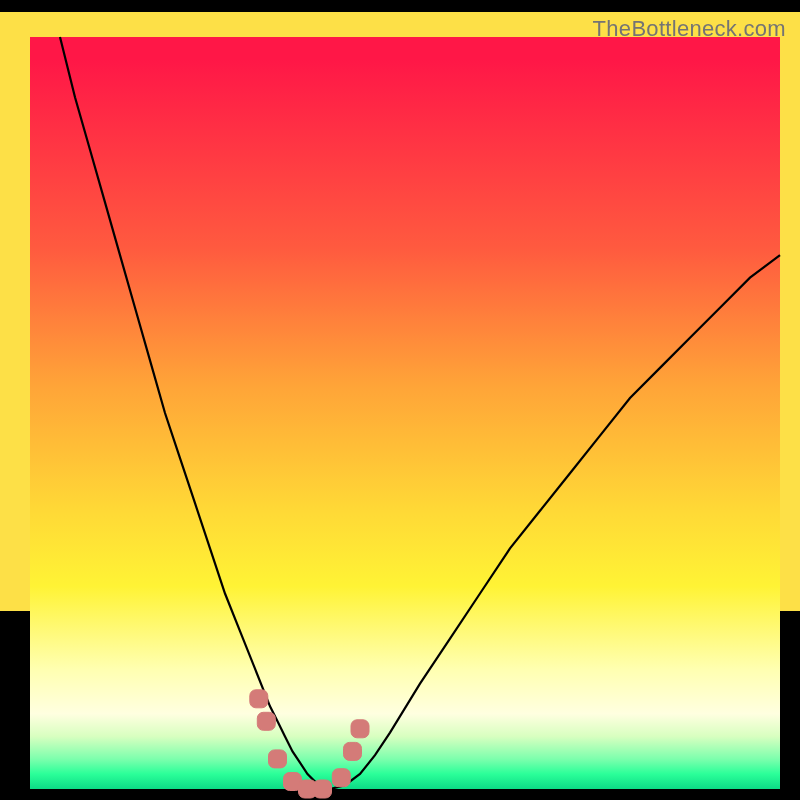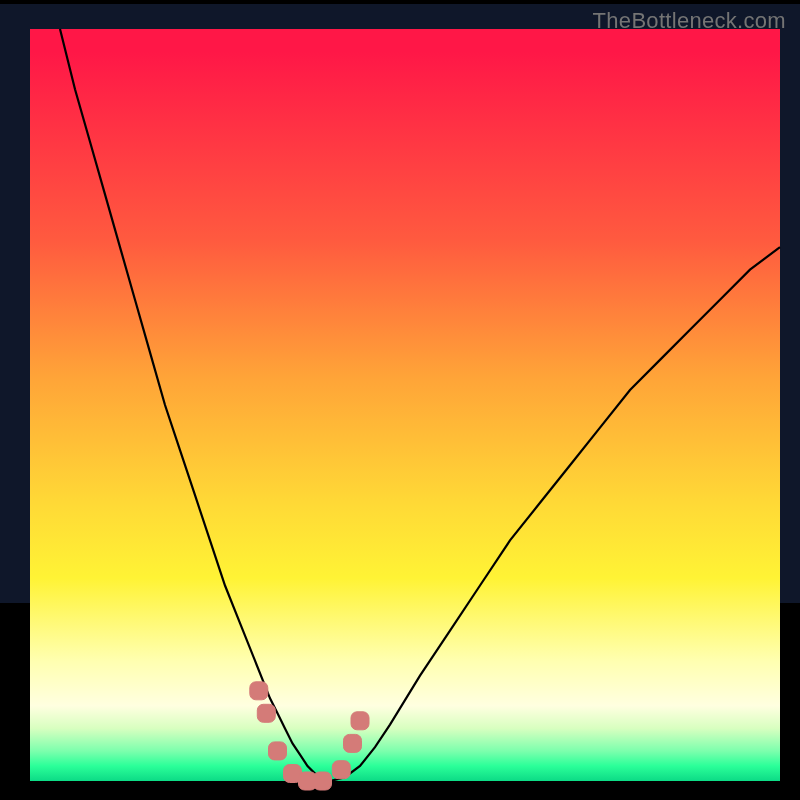--- a/index.html
+++ b/index.html
@@ -7,24 +7,24 @@
     padding: 0;
     width: 800px;
     height: 800px;
     background: #000;
     overflow: hidden;
     font-family: Arial, Helvetica, sans-serif;
   }
   .frame {
     position: absolute;
     left: 0;
-    top: 4px;
+    top: 12px;
     width: 800px;
     height: 599px;
-    background: #0f172a;
+    background: #fde047;
   }
   .plot {
     position: absolute;
     left: 30px;
     top: 25px;
     width: 750px;
     height: 752px;
     
     background: linear-gradient(
       to bottom,

